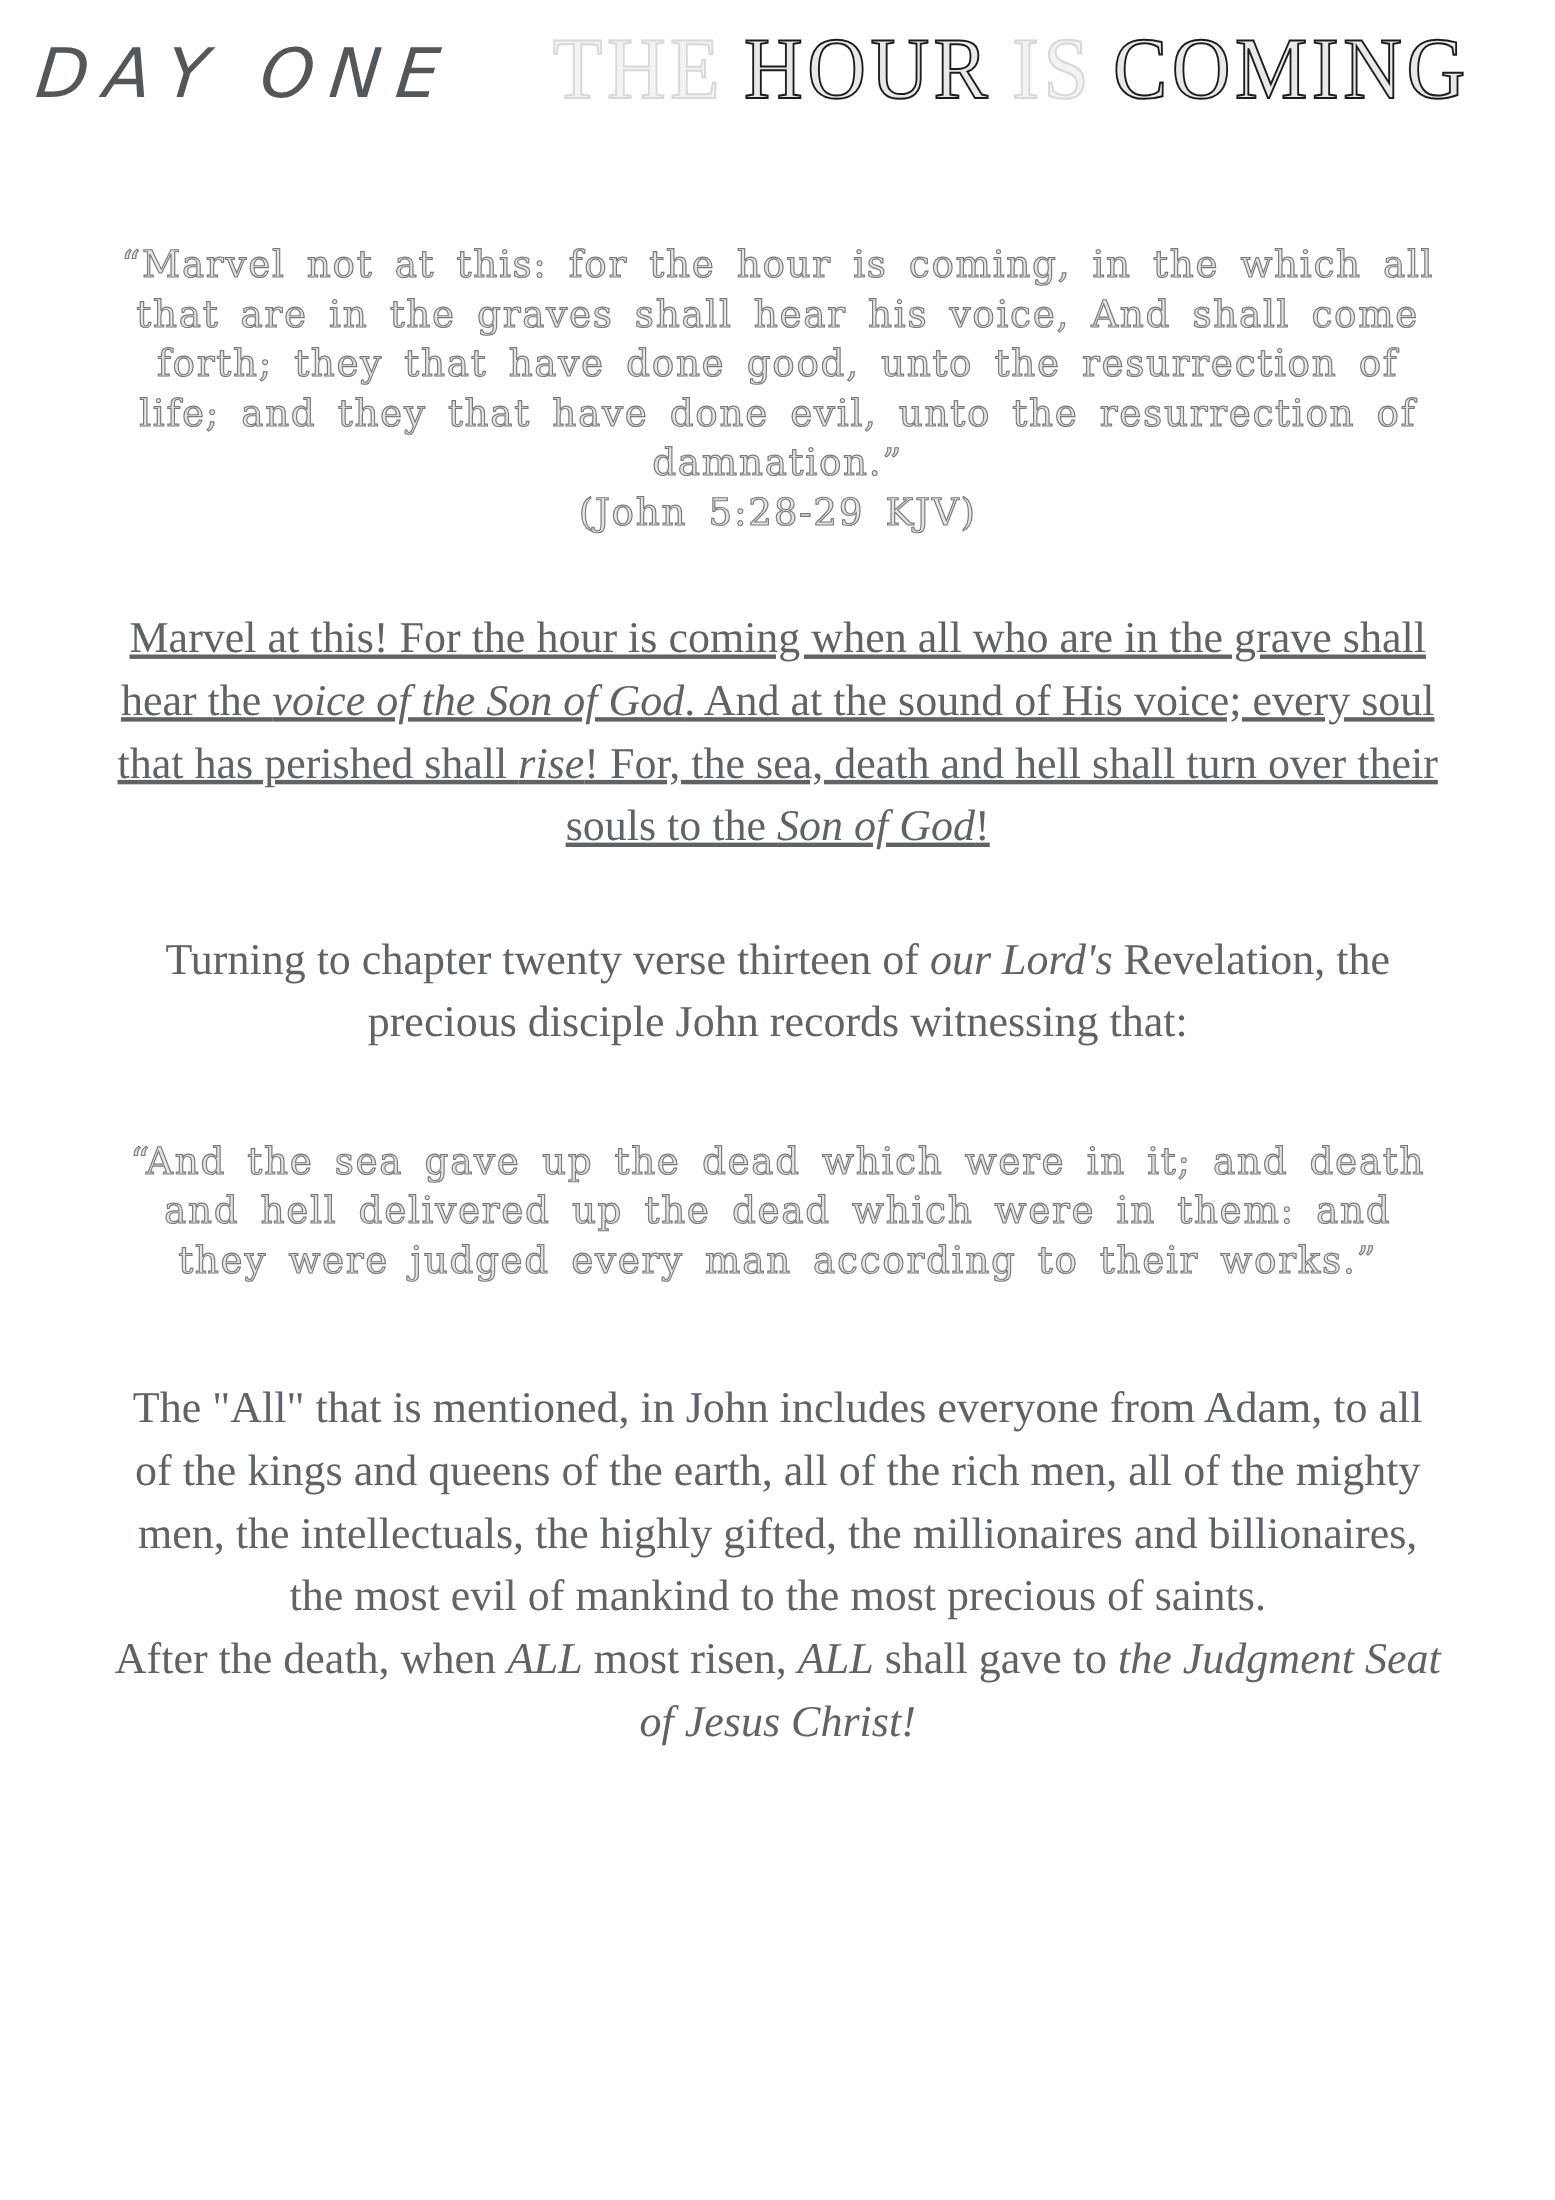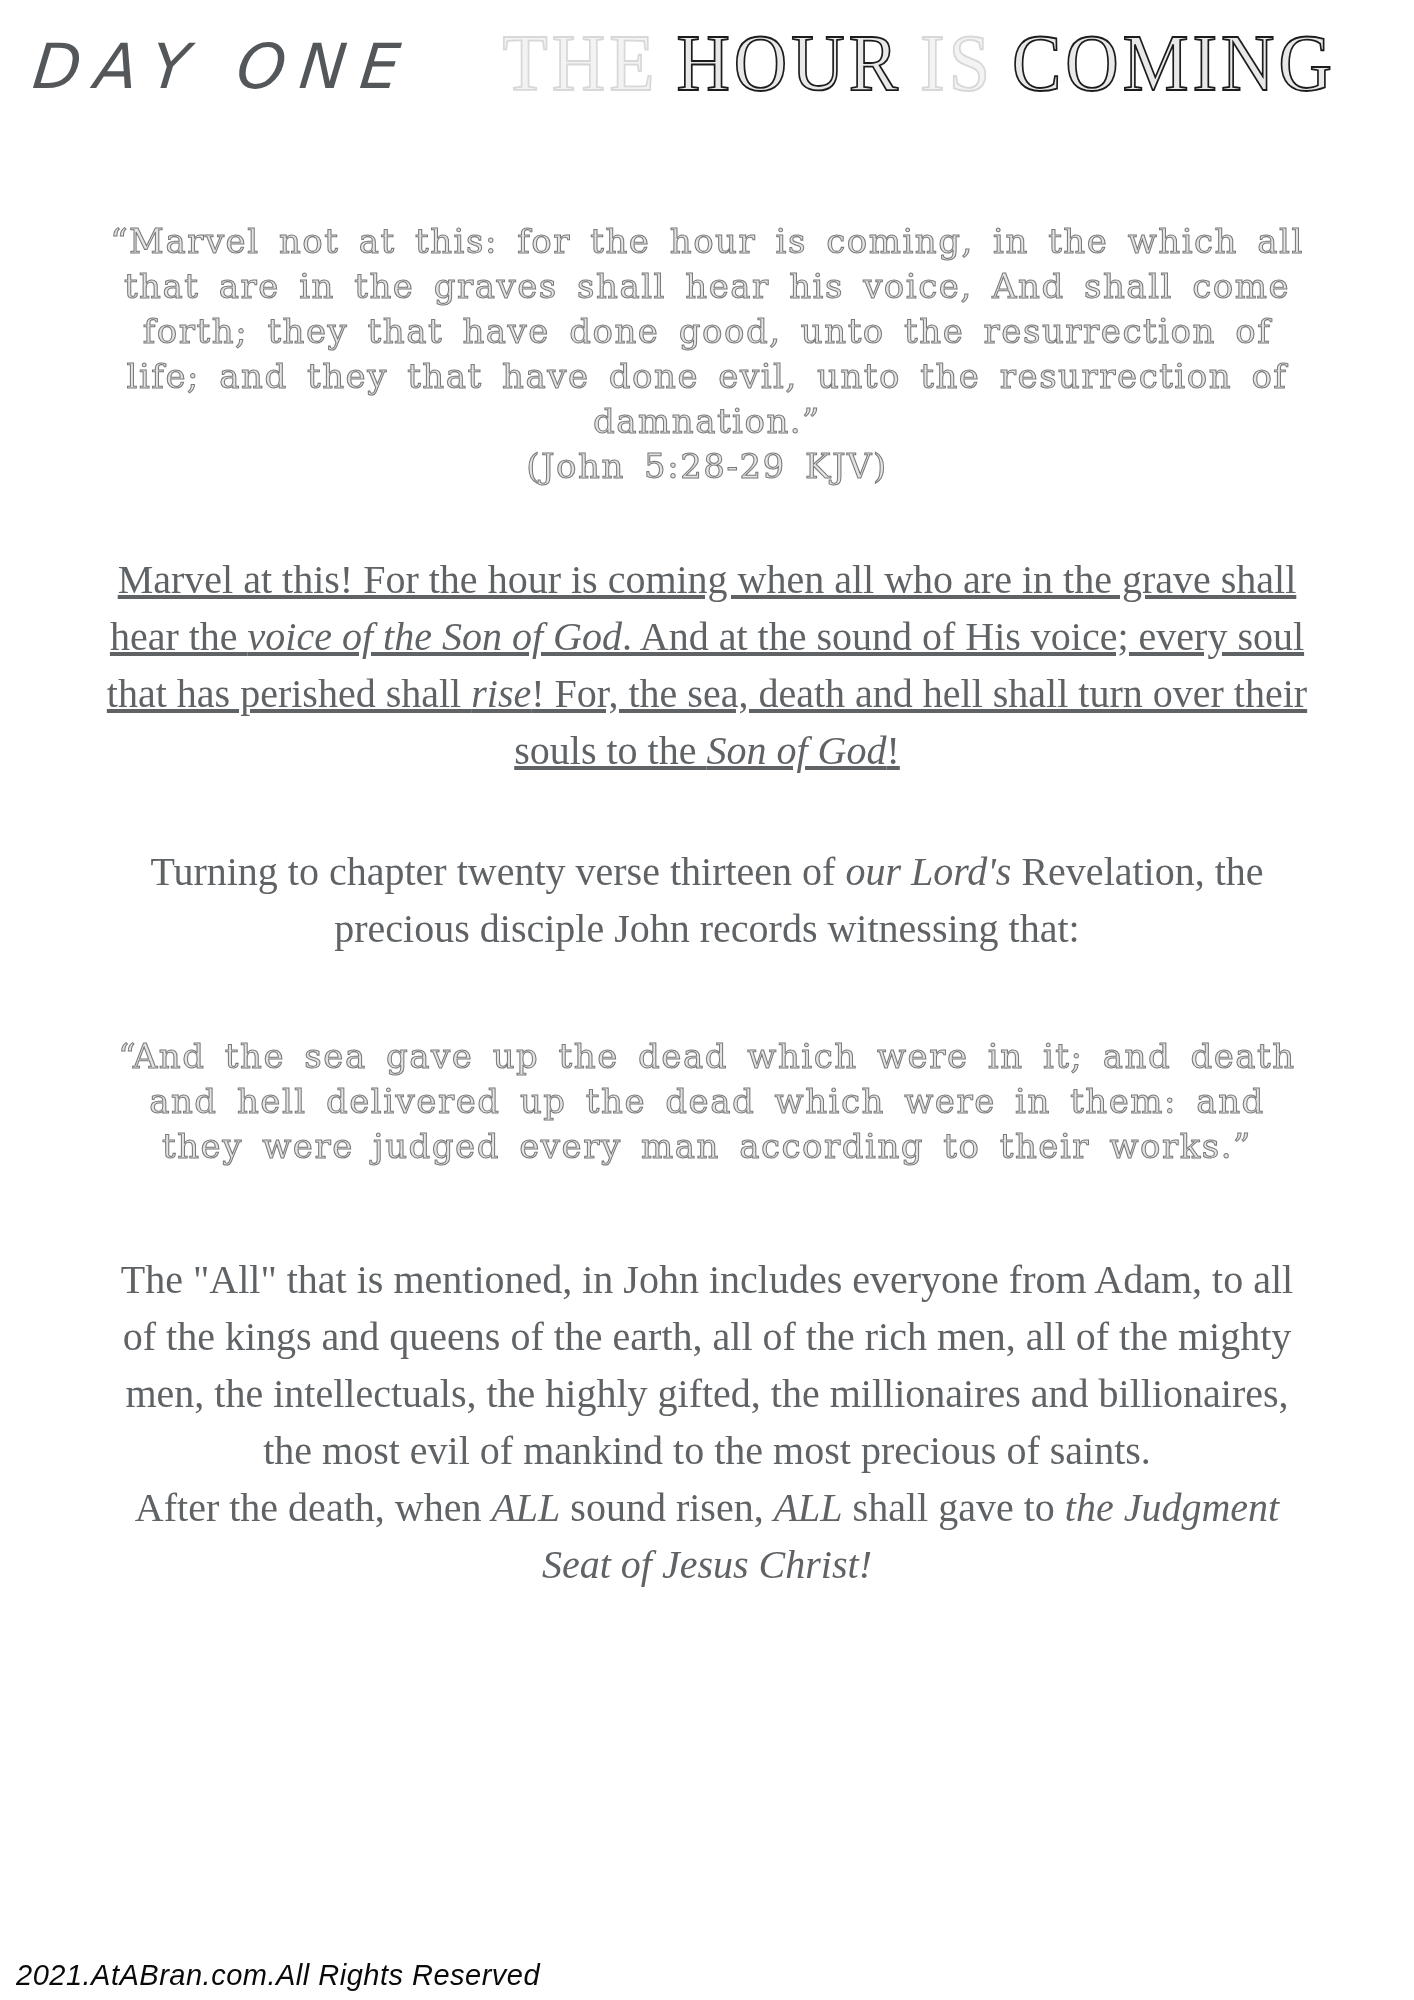--- a/index.html
+++ b/index.html
@@ -122,19 +122,18 @@
     <p class="body-para para-1"><span>Marvel at this! For the hour is coming when all who are in the grave shall hear the </span><span class="it">voice of the Son of God</span><span>. And at the sound of His voice; every soul that has perished shall </span><span class="it">rise</span><span>! For, the sea, death and hell shall turn over their souls to the </span><span class="it">Son of God</span><span>!</span></p>
 
     <p class="body-para para-2"><span>Turning to chapter twenty verse thirteen of </span><span class="it">our Lord's</span><span> Revelation, the precious disciple John records witnessing that:</span></p>
 
     <blockquote class="scripture quote-2">
       <span>“And the sea gave up the dead which were in it; and death and hell delivered up the dead which were in them: and they were judged every man according to their works.”</span>
     </blockquote>
 
     <p class="body-para para-3"><span>The "All" that is mentioned, in John includes everyone from Adam, to all of the kings and queens of the earth, all of the rich men, all of the mighty men, the intellectuals, the highly gifted, the millionaires and billionaires, the most evil of mankind to the most precious of saints.</span></p>
 
-    <p class="body-para para-4"><span>After the death, when </span><span class="it">ALL</span><span> sound risen, </span><span class="it">ALL</span><span> shall gave to </span><span class="it">the Judgment Seat of Jesus Christ!</span></p>
+    <p class="body-para para-4"><span>After the death, when </span><span class="it">ALL</span><span> most risen, </span><span class="it">ALL</span><span> shall gave to </span><span class="it">the Judgment Seat of Jesus Christ!</span></p>
 
   </div>
 
-  <div class="copyright">2021.AtABran.com.All Rights Reserved</div>
 
 </div>
 
 </body></html>

